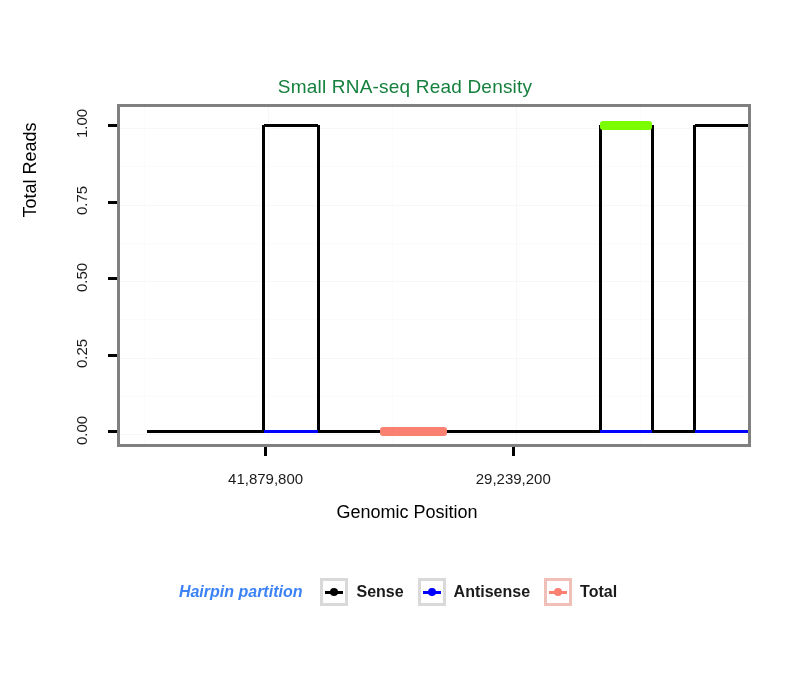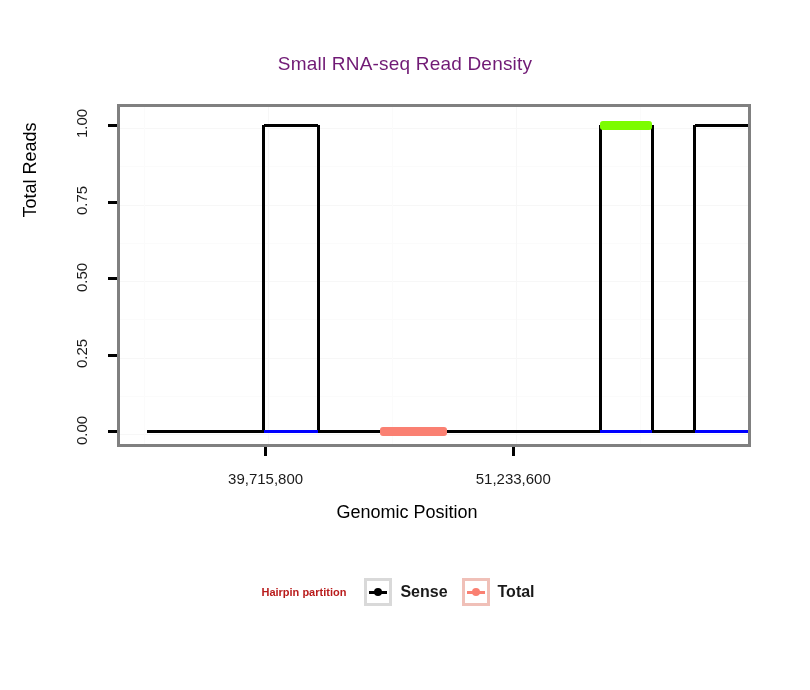--- a/index.html
+++ b/index.html
@@ -13,25 +13,25 @@
     height: 690px;
     background: #ffffff;
     font-family: "Liberation Sans", sans-serif;
     overflow: hidden;
   }
 
   
   #chart-title {
     position: absolute;
     left: 0;
-    top: 53px;
+    top: 76px;
     width: 810px;
     text-align: center;
     font-size: 19px;
-    color: #701a75;
+    color: #15803d;
     letter-spacing: 0.2px;
   }
 
   
   #plot-panel {
     position: absolute;
     left: 117px;
     top: 104px;
     width: 634px;
     height: 343px;
@@ -118,25 +118,26 @@
     left: 0;
     top: 578px;
     width: 810px;
     display: flex;
     flex-direction: row;
     align-items: center;
     justify-content: center;
     gap: 0px;
   }
   #legend-title {
-    font-size: 11px;
+    font-size: 16px;
     font-weight: bold;
-    color: #b91c1c;
+    color: #3b82f6;
     margin-right: 18px;
     white-space: nowrap;
+    font-style: italic;
   }
   .legend-entry {
     display: flex;
     flex-direction: row;
     align-items: center;
     margin-right: 14px;
   }
   .legend-key {
     width: 28px;
     height: 28px;
@@ -241,37 +242,44 @@
           <div class="seg seg-h seg-round" style="left: 260.039px; width: 66.8672px; top: 320.125px; height: 9px; background: rgb(250, 128, 114);"></div>
         </div>
     </div>
   </div>
 
   <div id="x-axis-marks">
       <div class="x-tick-mark" style="left: 264.094px; top: 447px;"></div>
       <div class="x-tick-mark" style="left: 511.75px; top: 447px;"></div>
     </div>
   <div id="x-axis-labels">
-      <div class="x-tick-label" style="left: 265.594px; top: 470px;">39,715,800</div>
-      <div class="x-tick-label" style="left: 513.25px; top: 470px;">51,233,600</div>
+      <div class="x-tick-label" style="left: 265.594px; top: 470px;">41,879,800</div>
+      <div class="x-tick-label" style="left: 513.25px; top: 470px;">29,239,200</div>
     </div>
 
   <div id="x-axis-title">Genomic Position</div>
 
   <div id="legend">
     <div id="legend-title">Hairpin partition</div>
     <div id="legend-entries" style="display:flex;align-items:center;">
         <div class="legend-entry">
           <div class="legend-key" style="border-color: rgb(217, 217, 217);">
             <div class="key-line" style="background: rgb(0, 0, 0);"></div>
             <div class="key-dot" style="background: rgb(0, 0, 0);"></div>
           </div>
           <div class="legend-label">Sense</div>
         </div>
         <div class="legend-entry">
+          <div class="legend-key" style="border-color: rgb(217, 217, 217);">
+            <div class="key-line" style="background: rgb(0, 0, 255);"></div>
+            <div class="key-dot" style="background: rgb(0, 0, 255);"></div>
+          </div>
+          <div class="legend-label">Antisense</div>
+        </div>
+        <div class="legend-entry">
           <div class="legend-key" style="border-color: rgb(240, 192, 184);">
             <div class="key-line" style="background: rgb(250, 128, 114);"></div>
             <div class="key-dot" style="background: rgb(250, 128, 114);"></div>
           </div>
           <div class="legend-label">Total</div>
         </div>
       </div>
   </div>
 
 </div>

